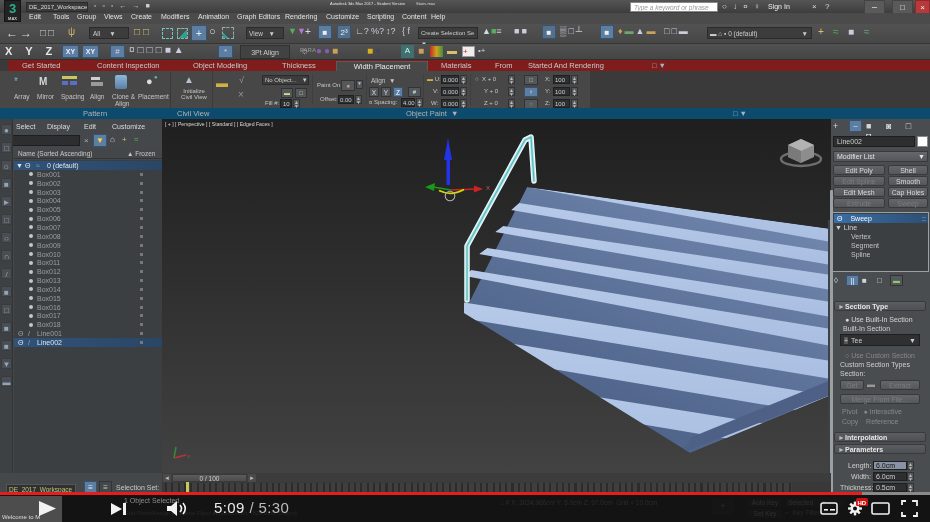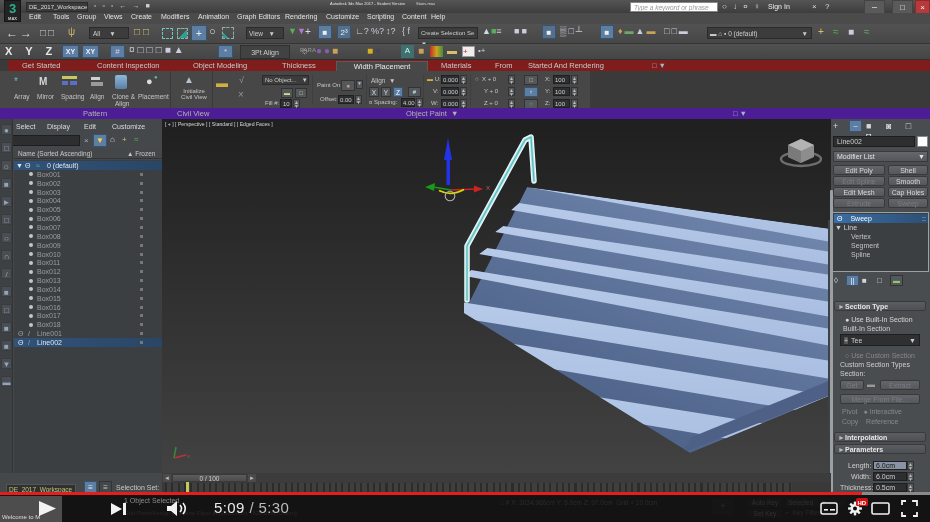--- a/index.html
+++ b/index.html
@@ -4,21 +4,21 @@
 html,body{width:930px;height:522px;overflow:hidden;background:#3a3a3a;}
 #stage{position:relative;width:930px;height:522px;background:#3a3a3a;}
 .abs{position:absolute;}
 
 #titlebar{left:0;top:0;width:930px;height:13px;background:linear-gradient(#555,#3d3d3d);color:#ddd;}
 #menubar{left:0;top:13px;width:930px;height:11px;background:#4b4b4b;color:#e2e2e2;font-size:7px;}
 #tb1{left:0;top:24px;width:930px;height:20px;background:linear-gradient(#525252,#474747);border-bottom:1px solid #353535;}
 #tb2{left:0;top:44px;width:930px;height:16px;background:linear-gradient(#515151,#454545);border-bottom:1px solid #303030;}
 #ribtabs{left:8px;top:60px;width:930px;height:11px;background:#7f1d1d;color:#c8c8c8;font-size:7.5px;}
 #ribbon{left:0;top:71px;width:930px;height:37px;background:#474747;}
-#riblabels{left:0;top:108px;width:930px;height:11px;background:#4c1d95;color:#b2b2b2;font-size:7.5px;}
+#riblabels{left:0;top:108px;width:930px;height:11px;background:#0c4a6e;color:#b2b2b2;font-size:7.5px;}
 .rtab{position:absolute;top:1px;height:10px;line-height:10px;}
 .rlbl{position:absolute;top:1px;}
 
 #lpanel{left:0;top:119px;width:162px;height:373px;background:#45484b;}
 #lstrip{left:0;top:119px;width:13px;height:373px;background:#3e4144;border-right:1px solid #333;}
 .lsi{position:absolute;left:1px;width:11px;height:11px;font-size:8px;line-height:11px;text-align:center;color:#8fa6ba;background:#4a4e52;border:1px solid #393c3f;border-radius:1px;}
 #ltree{position:absolute;left:14px;top:160px;width:148px;height:313px;background:#3c3f42;overflow:hidden;}
 .trow{position:absolute;left:0;width:148px;height:9px;font-size:7px;line-height:9px;color:#989ca1;}
 .trow .dot{position:absolute;left:15px;top:2.5px;width:4px;height:4px;border-radius:50%;background:#c2c7cb;}
 .trow .nm{position:absolute;left:23px;top:0;}

